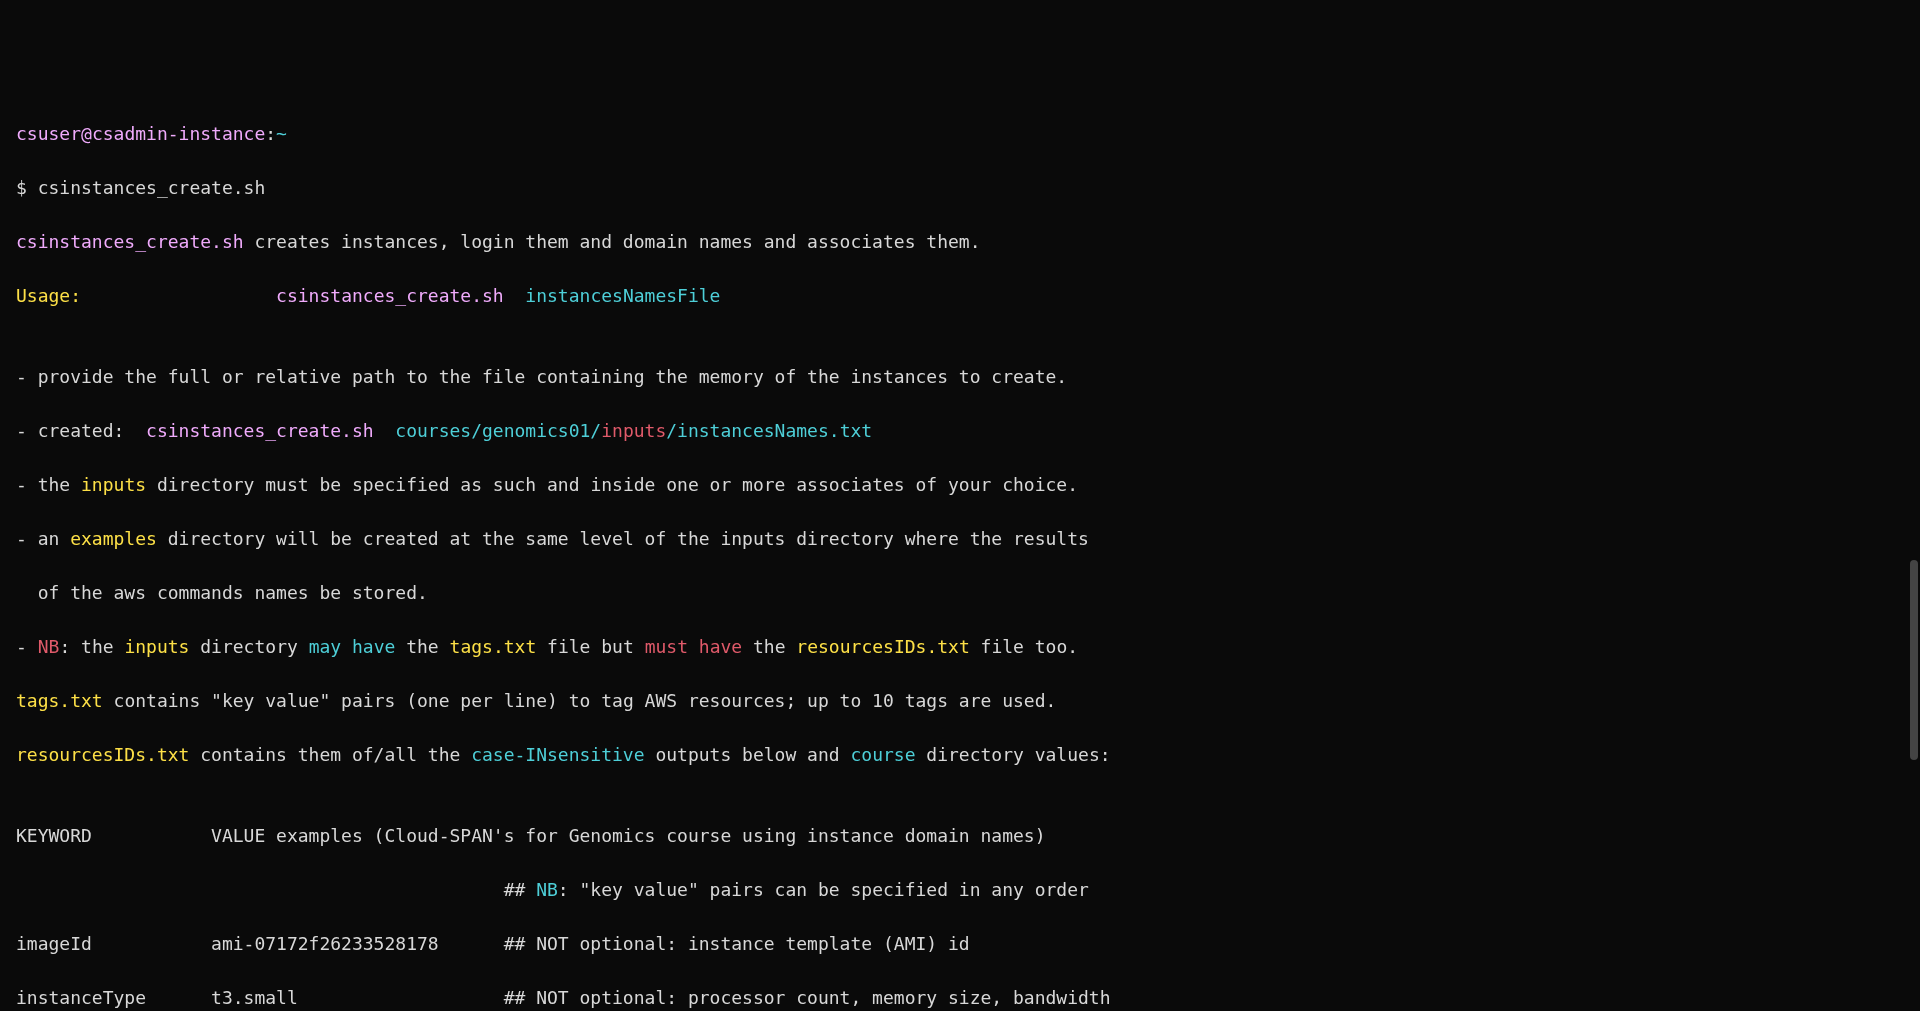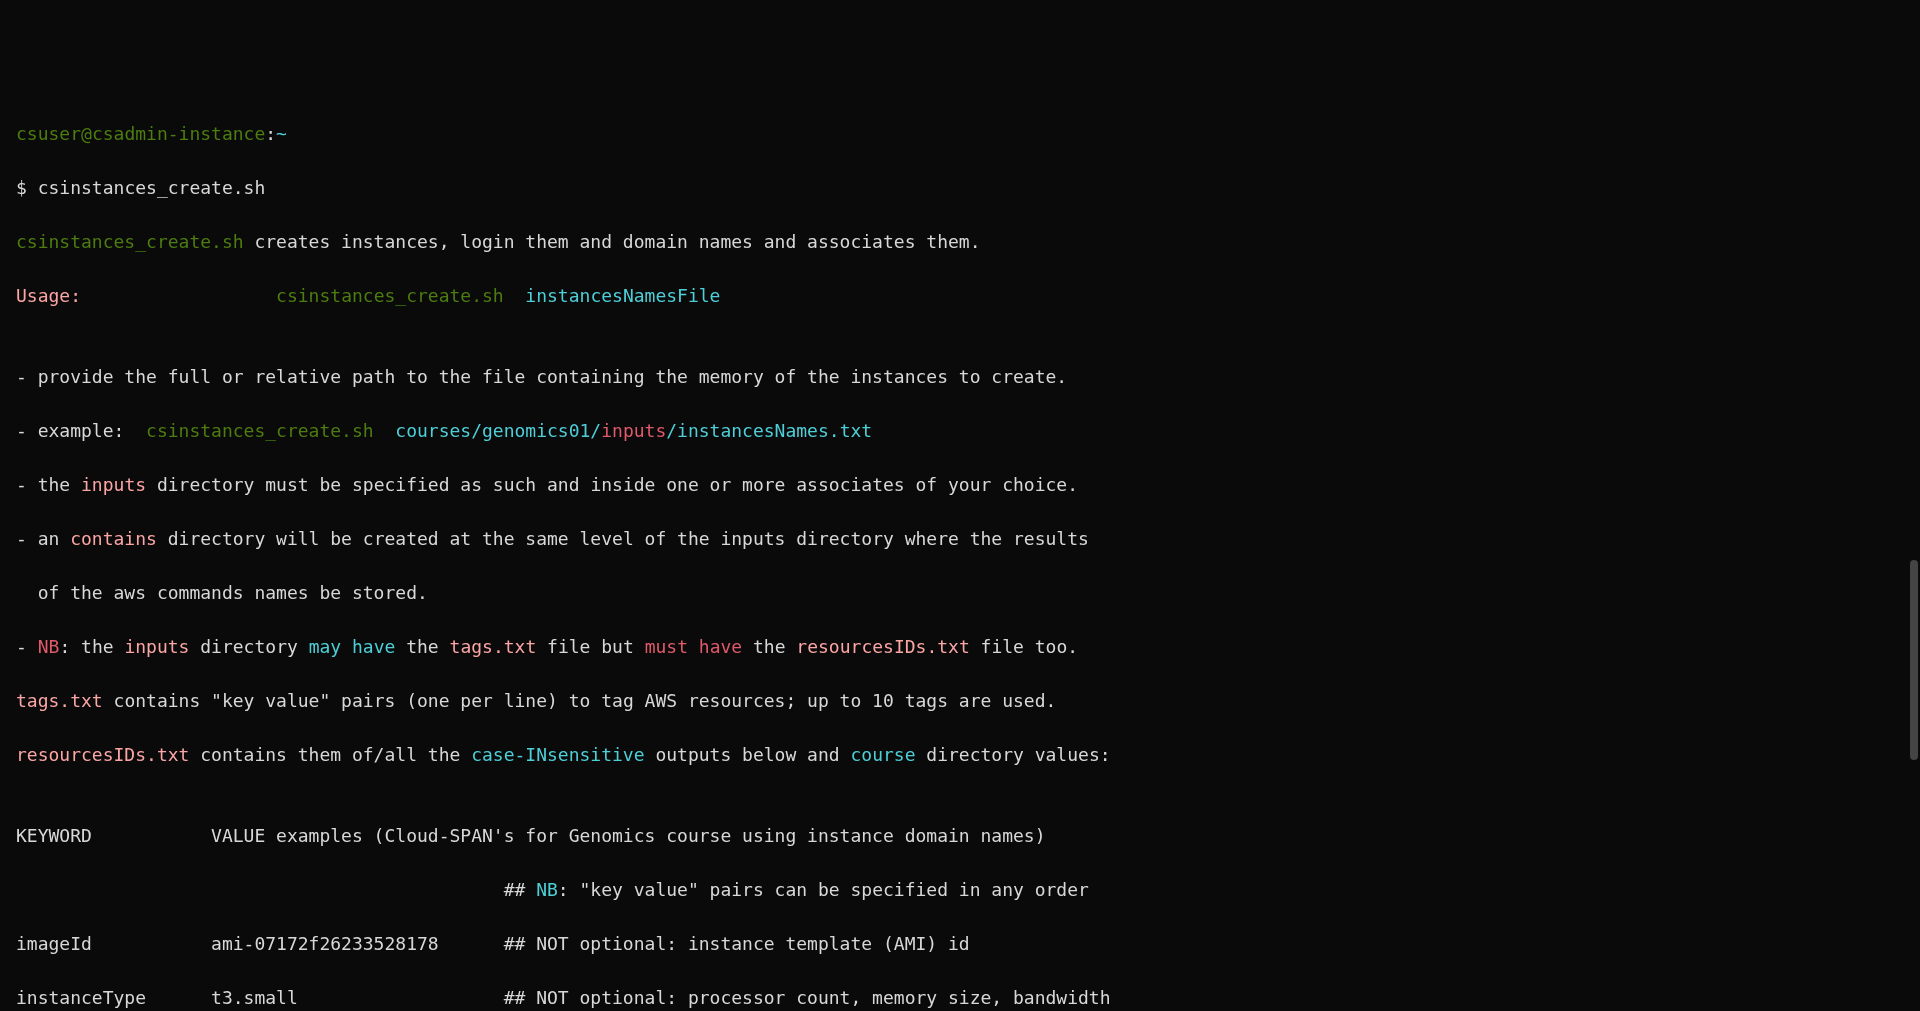--- a/index.html
+++ b/index.html
@@ -6,23 +6,23 @@
     margin: 0;
     padding: 12px 16px;
     background: #0a0a0a;
     font-family: 'Menlo', 'Monaco', 'Consolas', monospace;
     font-size: 18px;
     line-height: 1.5;
     color: #d8d8d8;
     white-space: pre;
     overflow-x: auto;
   }
-  .green  { color: #4d7c0f; }
+  .green  { color: #f0abfc; }
   .cyan   { color: #4ecfd8; }
-  .yellow { color: #fca5a5; }
+  .yellow { color: #fde047; }
   .red    { color: #e05a6a; }
   .white  { color: #d8d8d8; }
   .line   { display: block; }
   .scrollbar {
     position: fixed;
     right: 2px;
     top: 0;
     bottom: 0;
     width: 10px;
   }
@@ -40,23 +40,23 @@
 <body>
 
 
 
 <span class="line"><span class="green">csuser</span><span class="green">@</span><span class="green">csadmin-instance</span><span class="white">:</span><span class="cyan">~</span></span>
 <span class="line"><span class="white">$ </span><span class="white">csinstances_create.sh</span></span>
 <span class="line"><span class="green">csinstances_create.sh</span><span class="white"> creates instances, login them and domain names and associates them.</span></span>
 <span class="line"><span class="yellow">Usage:</span><span>                  </span><span class="green">csinstances_create.sh</span><span class="cyan">  instancesNamesFile</span></span>
 <span class="line"></span>
 <span class="line white">- provide the full or relative path to the file containing the memory of the instances to create.</span>
-<span class="line"><span class="white">- example:  </span><span class="green">csinstances_create.sh</span><span class="cyan">  courses/genomics01/</span><span class="red">inputs</span><span class="cyan">/instancesNames.txt</span></span>
+<span class="line"><span class="white">- created:  </span><span class="green">csinstances_create.sh</span><span class="cyan">  courses/genomics01/</span><span class="red">inputs</span><span class="cyan">/instancesNames.txt</span></span>
 <span class="line"><span class="white">- the </span><span class="yellow">inputs</span><span class="white"> directory must be specified as such and inside one or more associates of your choice.</span></span>
-<span class="line"><span class="white">- an </span><span class="yellow">contains</span><span class="white"> directory will be created at the same level of the inputs directory where the results</span></span>
+<span class="line"><span class="white">- an </span><span class="yellow">examples</span><span class="white"> directory will be created at the same level of the inputs directory where the results</span></span>
 <span class="line white">  of the aws commands names be stored.</span>
 <span class="line"><span class="white">- </span><span class="red">NB</span><span class="white">: the </span><span class="yellow">inputs</span><span class="white"> directory </span><span class="cyan">may have</span><span class="white"> the </span><span class="yellow">tags.txt</span><span class="white"> file but </span><span class="red">must have</span><span class="white"> the </span><span class="yellow">resourcesIDs.txt</span><span class="white"> file too.</span></span>
 <span class="line"><span class="yellow">tags.txt</span><span class="white"> contains "key value" pairs (one per line) to tag AWS resources; up to 10 tags are used.</span></span>
 <span class="line"><span class="yellow">resourcesIDs.txt</span><span class="white"> contains them of/all the </span><span class="cyan">case-INsensitive</span><span class="white"> outputs below and </span><span class="cyan">course</span><span class="white"> directory values:</span></span>
 <span class="line"></span>
 <span class="line white">KEYWORD           VALUE examples (Cloud-SPAN's for Genomics course using instance domain names)</span>
 <span class="line"><span class="white">                                             ## </span><span class="cyan">NB</span><span class="white">: "key value" pairs can be specified in any order</span></span>
 <span class="line white">imageId           ami-07172f26233528178      ## NOT optional: instance template (AMI) id</span>
 <span class="line white">instanceType      t3.small                   ## NOT optional: processor count, memory size, bandwidth</span>
 

